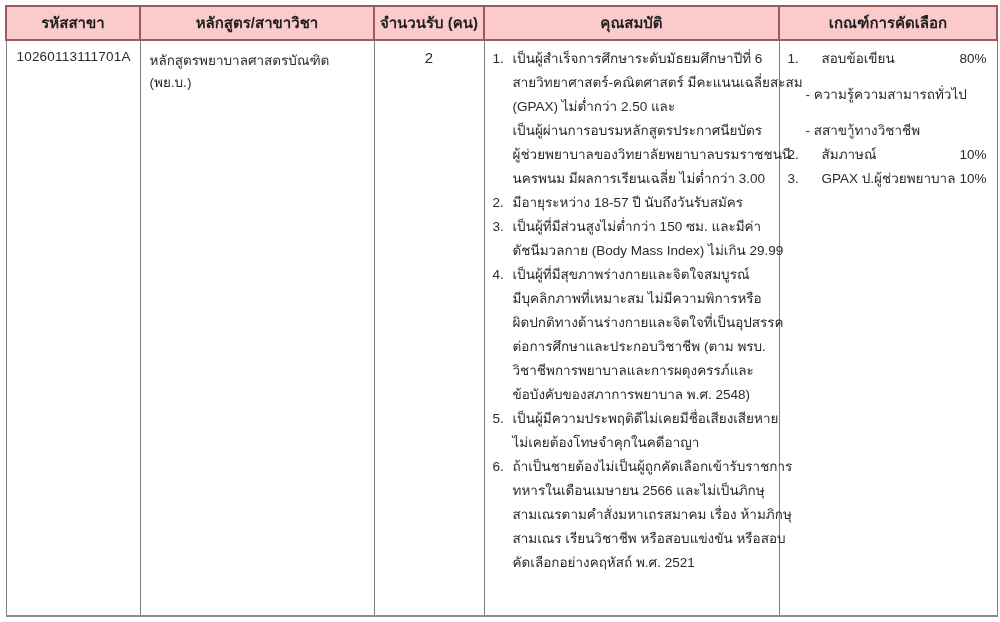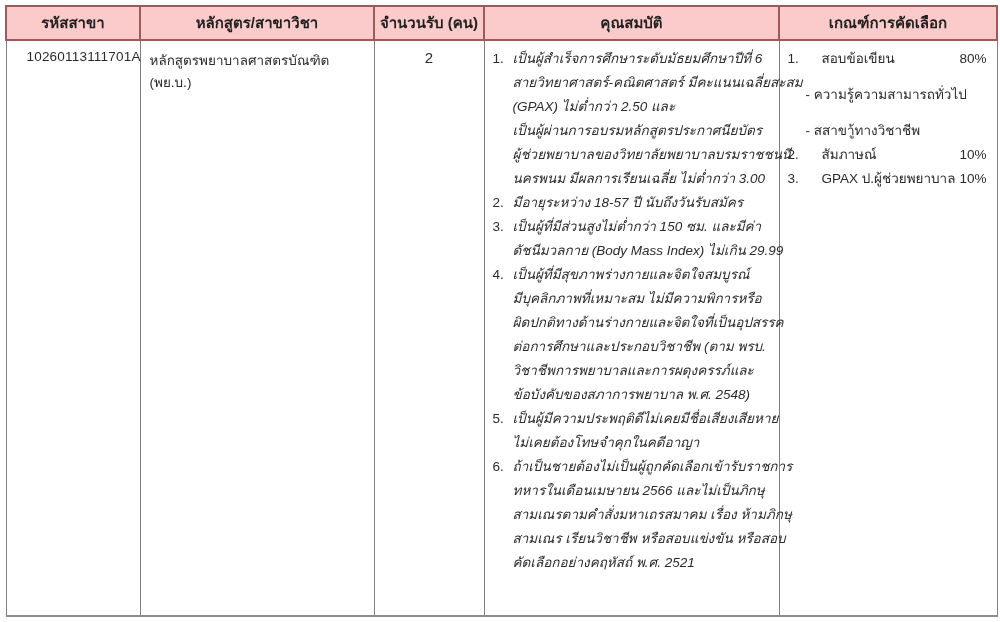--- a/index.html
+++ b/index.html
@@ -35,37 +35,37 @@
     text-align: center;
     vertical-align: middle;
     padding: 4px 2px;
   }
   
   td {
     border: 1px solid #7f7f7f;
     border-bottom: 2px solid #8c8c8c;
     vertical-align: top;
     font-size: 13.5px;
-    padding: 8px 20px;
+    padding: 8px 10px;
     background: #ffffff;
   }
   td.code-cell { text-align: center; font-size: 13.5px; letter-spacing: 0.2px; }
   td.program-cell { text-align: left; padding-left: 9px; }
   td.seats-cell { text-align: center; font-size: 15px; }
   td.qual-cell { padding: 6px 10px 6px 8px; }
   td.crit-cell { padding: 6px 10px 6px 8px; }
 
   
   .q-item { display: flex; align-items: flex-start; }
   .q-num {
     flex: 0 0 20px;
     line-height: 24px;
     text-align: left;
   }
-  .q-lines { flex: 1; font-style: italic; }
+  .q-lines { flex: 1; }
   .q-line { line-height: 24px; white-space: nowrap; }
 
   
   .c-row { display: flex; align-items: flex-start; line-height: 24px; }
   .c-num { flex: 0 0 16px; }
   .c-label { flex: 1; padding-left: 2px; white-space: nowrap; overflow: hidden; margin-left: 16px; }
   .c-value { flex: 0 0 auto; text-align: center; padding-left: 4px; }
   .c-sub { line-height: 24px; padding-left: 18px; white-space: nowrap; margin-top: 12px; }
 </style>
 </head>

